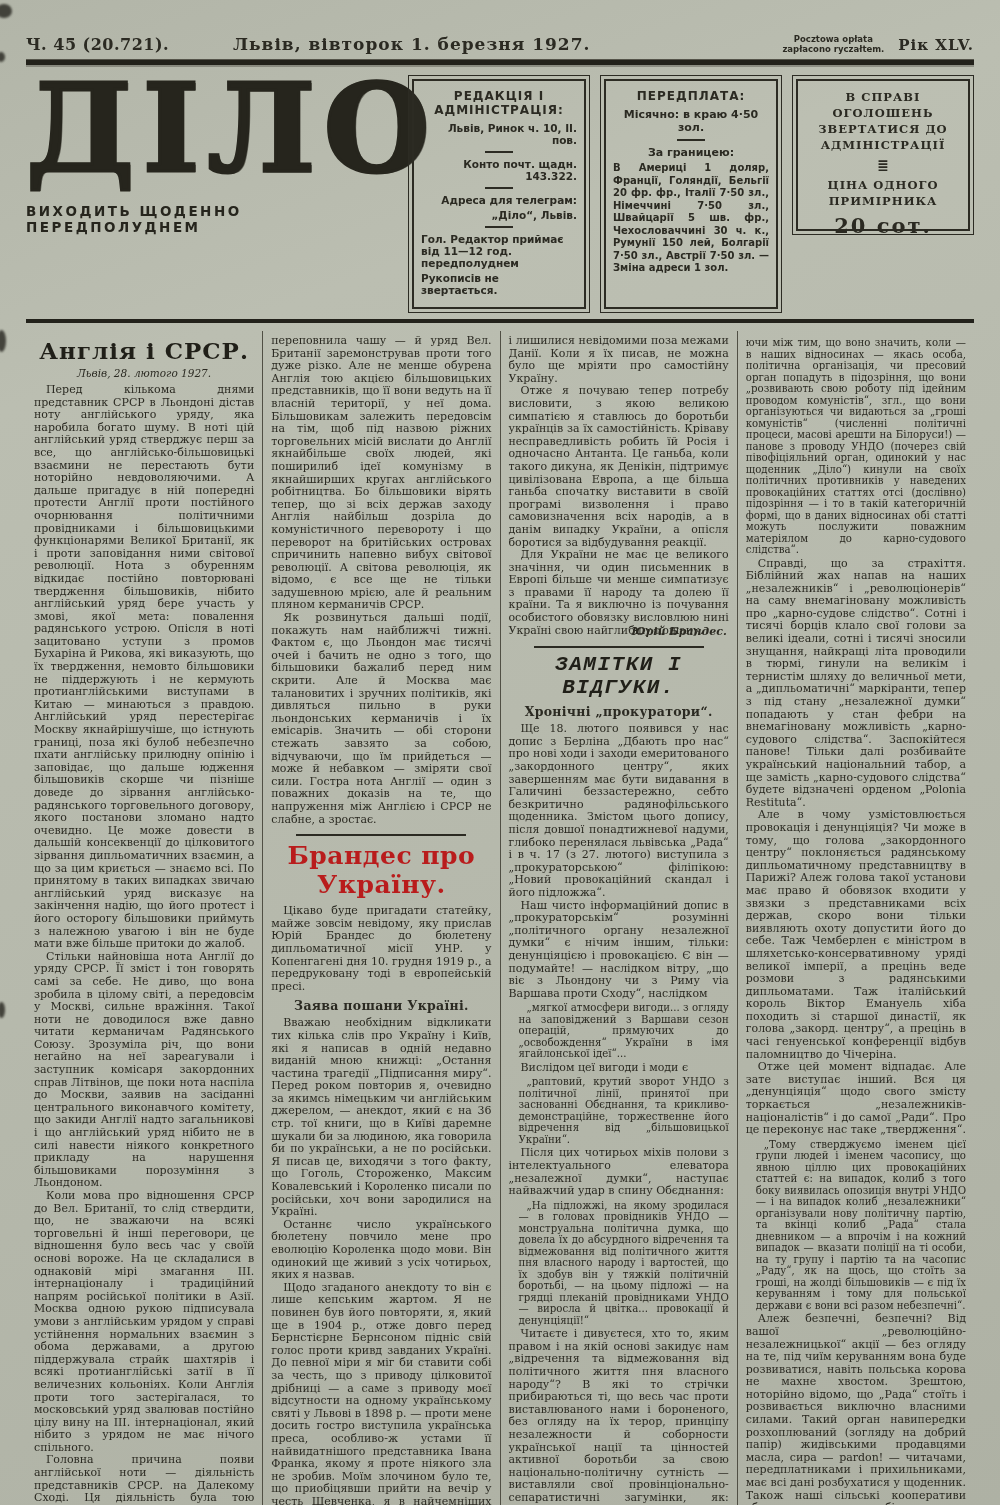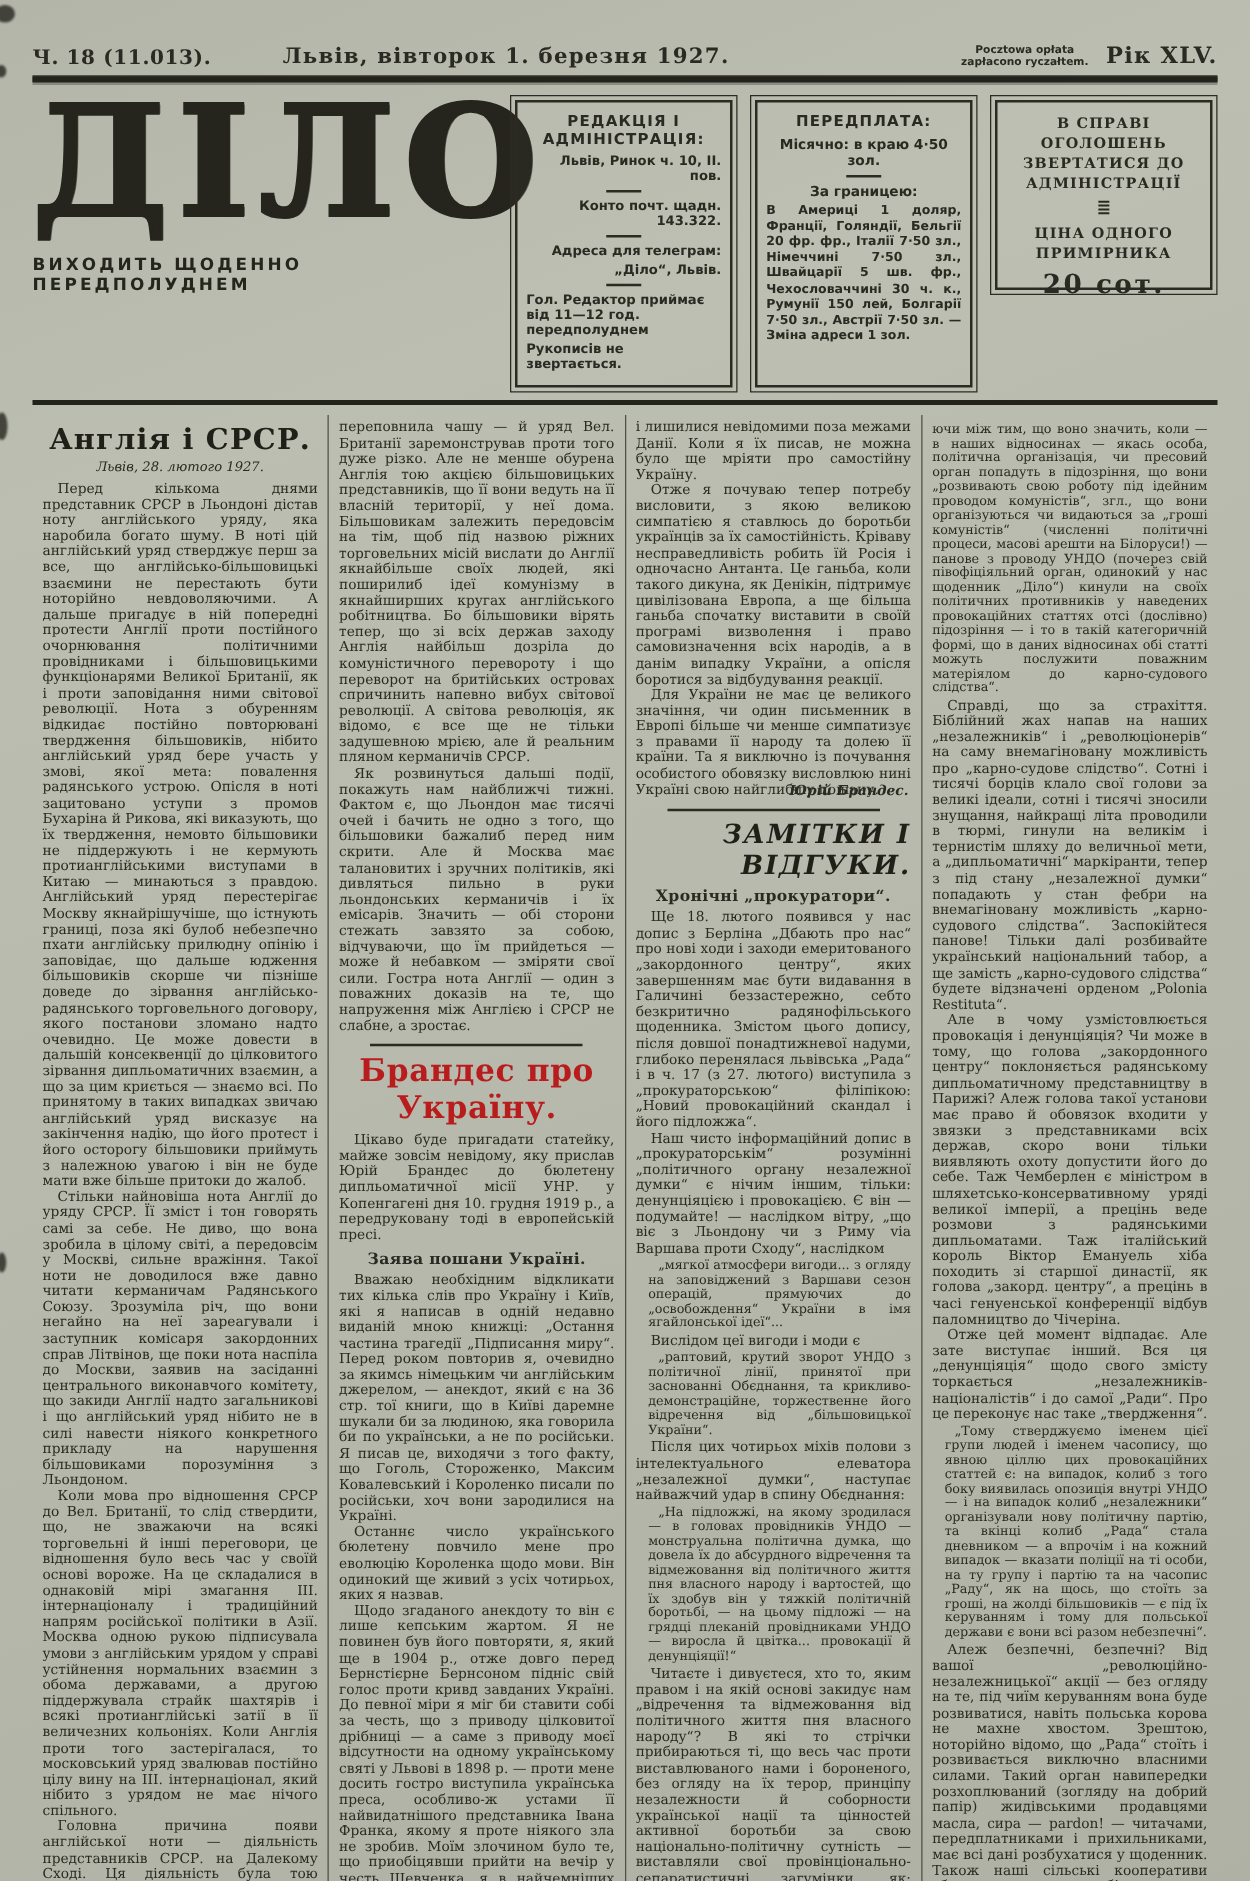--- a/index.html
+++ b/index.html
@@ -11,21 +11,21 @@
   }
   .page{position:absolute;inset:0;padding:0 26px;box-sizing:border-box;}
   .artifact{position:absolute;background:#1d1c16;border-radius:50%;opacity:.75;filter:blur(1px);}
 
   
   .topline{display:flex;justify-content:space-between;align-items:flex-end;padding-top:34px;}
   .issue-no{font-weight:bold;font-size:16px;letter-spacing:.5px;}
   .topdate{font-weight:bold;font-size:17px;letter-spacing:1px;transform:translateX(-40px);}
   .topright{display:flex;align-items:flex-end;gap:14px;margin-left:48px;}
   .postal{font-family:"DejaVu Sans","Liberation Sans",sans-serif;font-weight:bold;font-size:8.5px;line-height:10px;text-align:center;white-space:pre-line;}
-  .yearlbl{font-weight:bold;font-size:18px;letter-spacing:1px;}
+  .yearlbl{font-weight:bold;font-size:15px;letter-spacing:1px;}
   .rule-heavy{height:5px;background:#23221b;margin-top:6px;box-shadow:0 -1px 0 #55544a,0 2px 0 rgba(35,34,27,.3);}
   .rule-mid{height:4px;background:#23221b;margin-top:6px;}
 
   
   .masthead{display:flex;gap:10px;margin-top:10px;align-items:stretch;}
   .logoarea{width:372px;flex:none;display:flex;flex-direction:column;justify-content:flex-start;}
   .logo{
     font-size:122px;line-height:118px;font-weight:bold;letter-spacing:8px;
     color:#26251d;-webkit-text-stroke:3px #26251d;
     text-shadow:2px 1px 0 rgba(38,37,29,.55),-1px -1px 0 rgba(38,37,29,.45);
@@ -34,21 +34,21 @@
   .tagline{font-family:"DejaVu Sans","Liberation Sans",sans-serif;font-weight:bold;font-size:13.5px;letter-spacing:2.5px;margin-top:16px;color:#26251d;}
   .mbox{flex:1;border:1.5px solid #2c2b23;padding:3px;background:rgba(255,255,255,.02);}
   .mbox-in{border:2.5px solid #2c2b23;height:100%;box-sizing:border-box;padding:8px 7px;
     font-family:"DejaVu Sans","Liberation Sans",sans-serif;font-weight:bold;color:#2b2a22;}
   .mbox.short{align-self:flex-start;height:152px;}
 
   
   .blk{margin:0;}
   .blk-headline{text-align:center;font-weight:bold;font-size:23px;letter-spacing:1px;margin:2px 0 3px;color:#201f18;}
   .blk-headline2{text-align:center;font-weight:bold;font-size:25px;letter-spacing:.5px;margin:4px 0 6px;color:#b91c1c;}
-  .blk-section{text-align:right;font-weight:bold;font-style:italic;font-size:21px;letter-spacing:1.5px;margin:4px 0 5px;color:#201f18;}
+  .blk-section{text-align:center;font-weight:bold;font-style:italic;font-size:21px;letter-spacing:1.5px;margin:4px 0 5px;color:#201f18;font-family:Liberation Mono, monospace;}
   .blk-dateline{text-align:center;font-style:italic;font-size:10.5px;margin:0 0 5px;}
   .blk-subhead{text-align:center;font-weight:bold;font-size:12.5px;margin:5px 0 4px;letter-spacing:.3px;}
   .blk-para,.blk-para-flush{font-size:11px;line-height:12.6px;text-align:justify;text-indent:12px;}
   .blk-para-flush{text-indent:0;}
   .blk-quote,.blk-quote-flush{font-size:10.2px;line-height:11.5px;text-align:justify;padding-left:10px;text-indent:8px;margin:2px 0;}
   .blk-quote-flush{padding-left:0;text-indent:0;}
   .blk-sig{text-align:right;font-weight:bold;font-style:italic;font-size:11px;margin-top:-12px;padding-right:2px;}
   .blk-divider{width:170px;border-top:2.5px solid #2b2a22;margin:8px auto 5px;}
 
   
@@ -66,21 +66,21 @@
   .cols{display:flex;margin-top:8px;height:1218px;overflow:hidden;}
   .col{flex:1;padding:4px 8px 0;overflow:hidden;}
   .col + .col{border-left:1px solid #504f44;}
 </style>
 </head>
 <body>
 
 <div class="page">
 
   <div class="topline">
-    <div class="issue-no">Ч. 18 (11.013).</div>
+    <div class="issue-no">Ч. 45 (20.721).</div>
     <div class="topdate">Львів, вівторок 1. березня 1927.</div>
     <div class="topright">
       <div class="postal">Pocztowa opłata
 zapłacono ryczałtem.</div>
       <div class="yearlbl">Рік XLV.</div>
     </div>
   </div>
   <div class="rule-heavy"></div>
 
   <div class="masthead">

